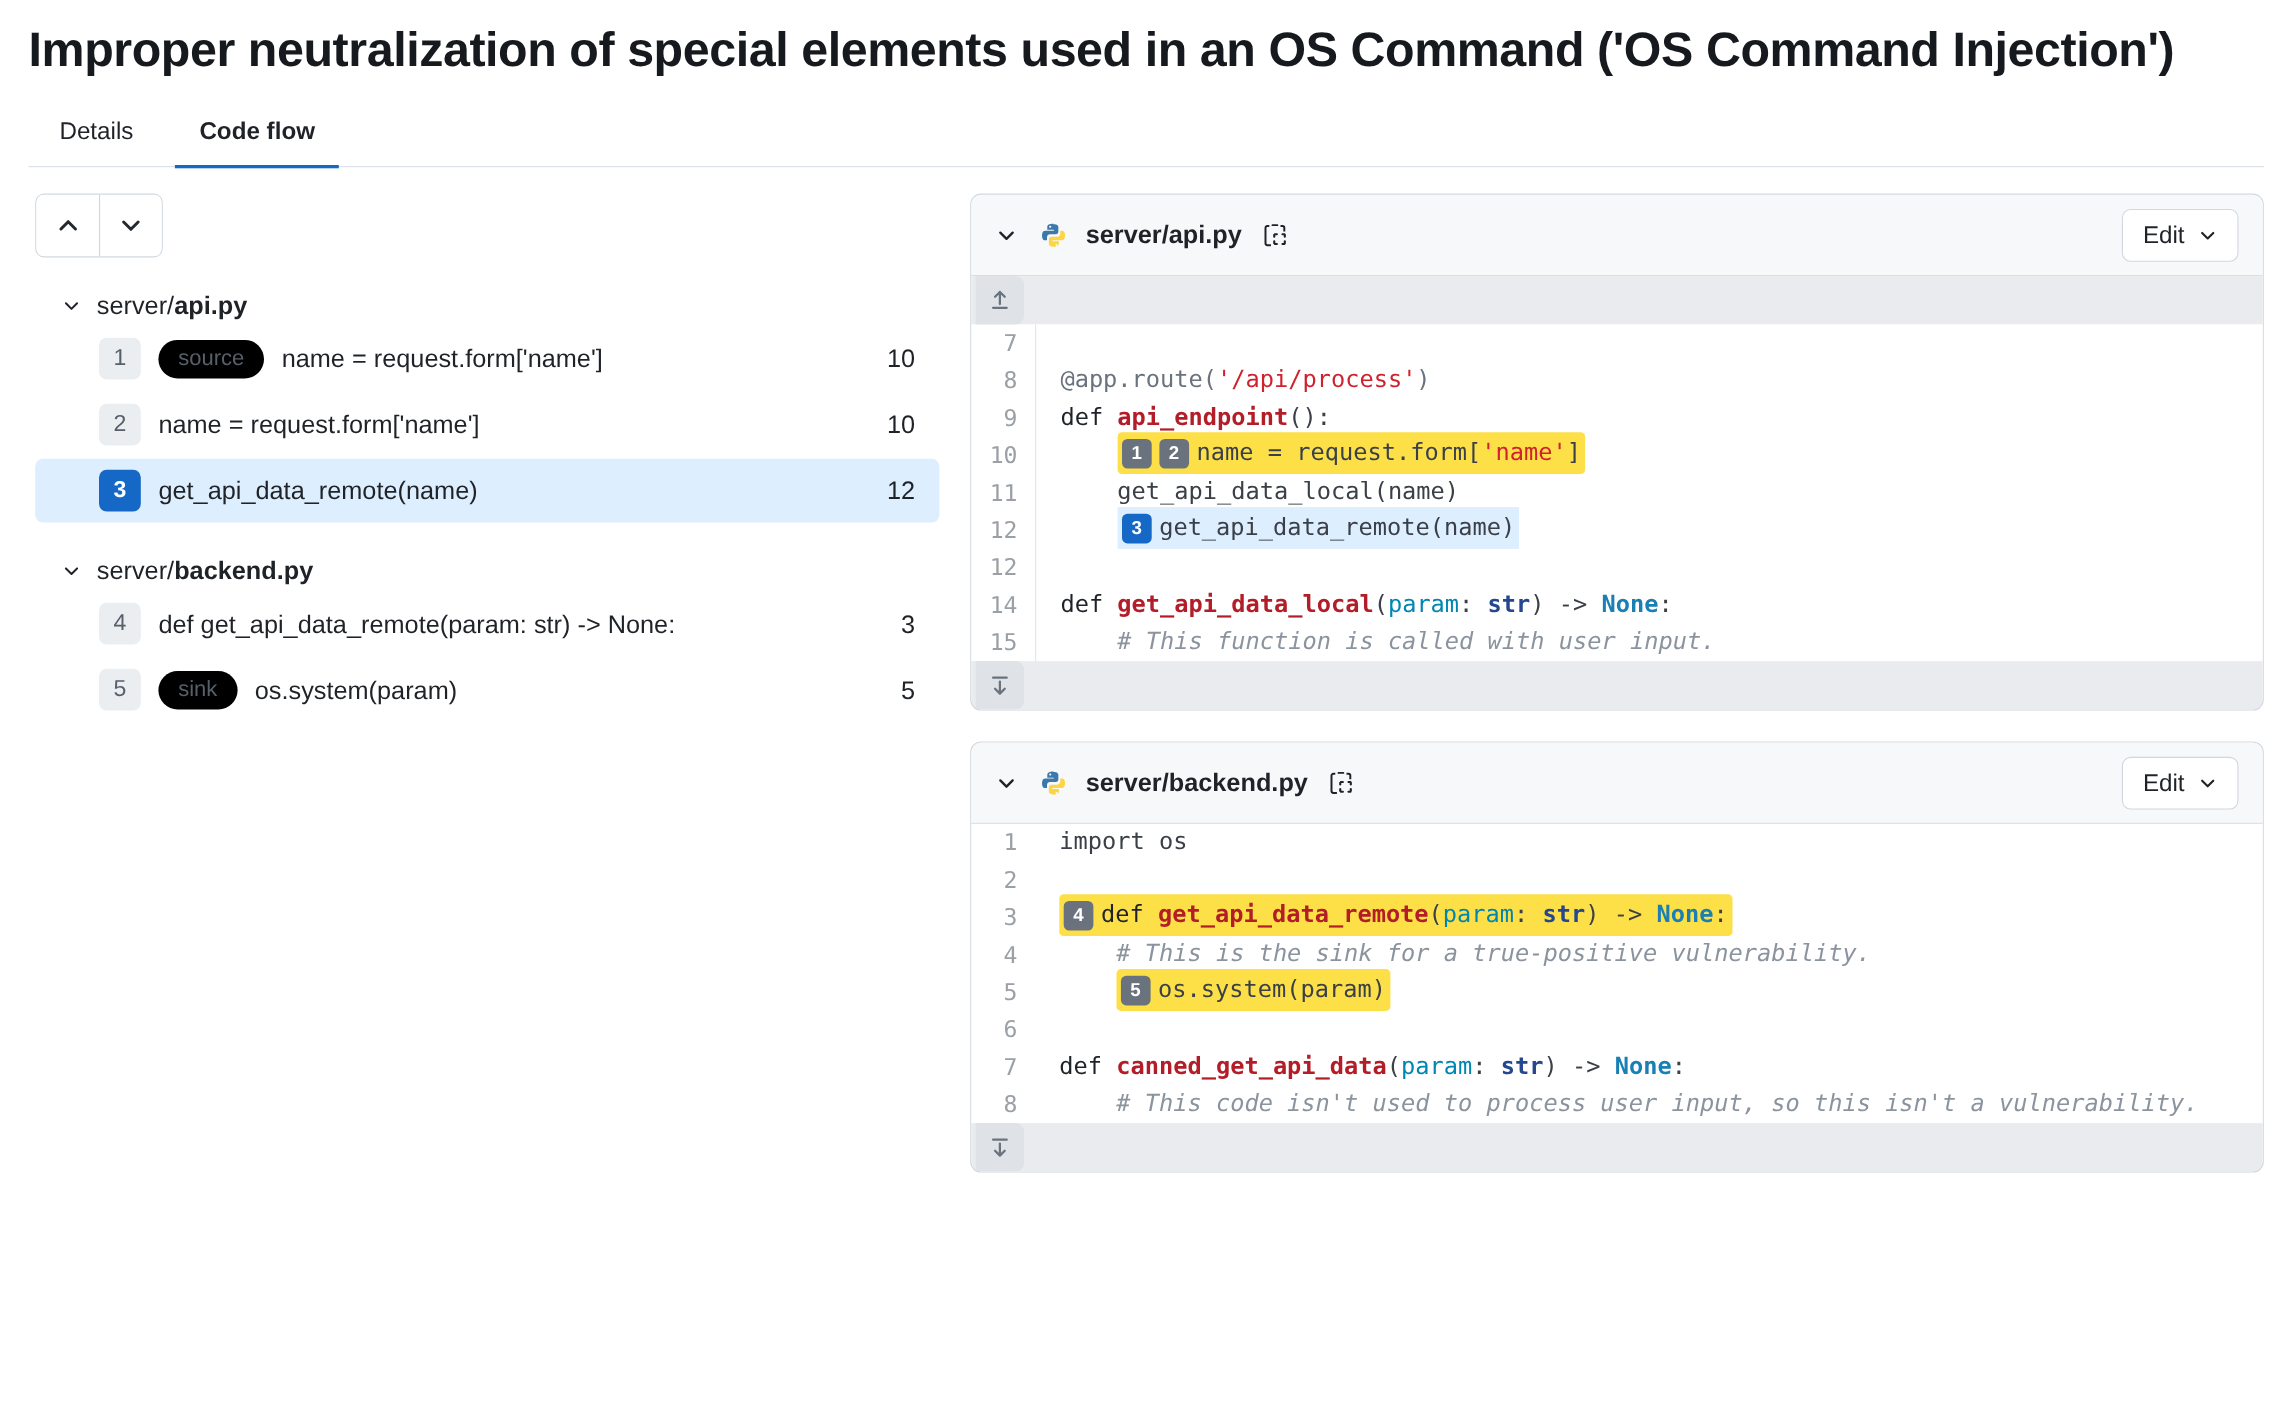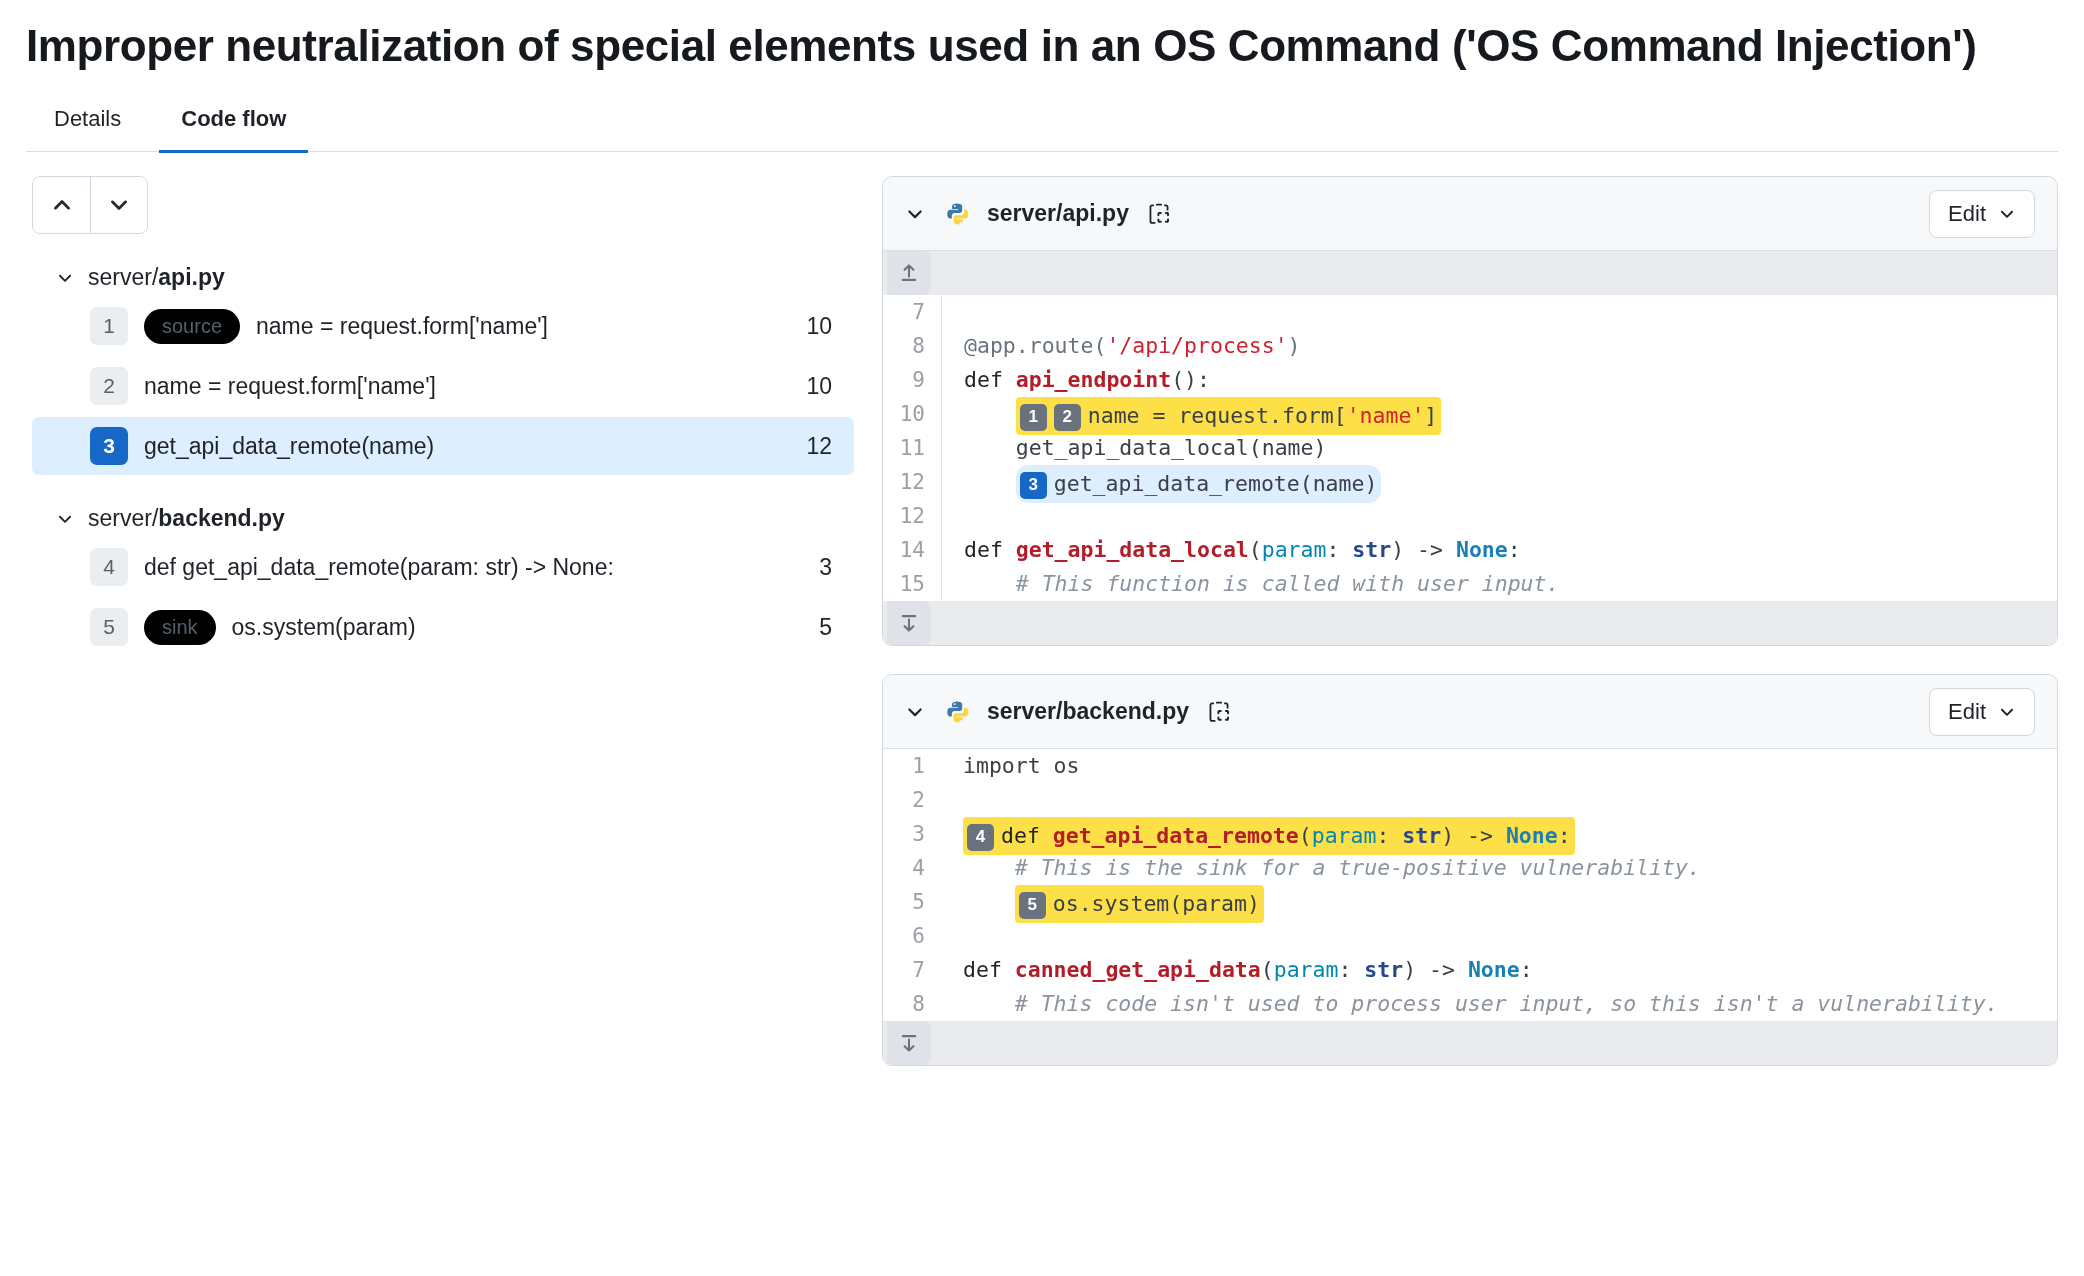--- a/index.html
+++ b/index.html
@@ -138,25 +138,25 @@
     font-family:"DejaVu Sans Mono","Liberation Mono",monospace;
     font-size:21.5px;
     line-height: 34px;
     background:#fff;
   }
   .code-line { display:flex; align-items:center; height:34px; white-space:pre; }
   .ln {
     width:58px; flex:0 0 58px; text-align:right; padding-right:16px;
     color:#9aa0a6; font-size:21px; user-select:none;
   }
-  .code-text { padding-left:22px; border-left:1px solid #e2e4e8; flex:1 1 auto; height:34px; display:flex; align-items:flex-start; }
+  .code-text { padding-left:22px; border-left:1px solid #e2e4e8; flex:1 1 auto; height:34px; display:flex; align-items:flex-end; }
   .code-text.noborder { border-left:none; }
 
   .hl { background:#fde047; border-radius:4px; padding:2px 4px; }
-  .hl-blue { background:#ddeeff; border-radius:12px; padding:2px 4px; }
+  .hl-blue { background:#ddeeff; border-radius:0; padding:2px 4px; }
 
   .mark {
     display:inline-flex; align-items:center; justify-content:center;
     width:27px; height:27px; border-radius:5px; background:#6a737d; color:#fff;
     font-size:17px; font-weight:bold; margin-right:7px; vertical-align:middle;
     font-family:"Liberation Sans",sans-serif;
   }
   .mark.blue { background:#1668c6; }
 
   .k-dec { color:#6a737d; }

